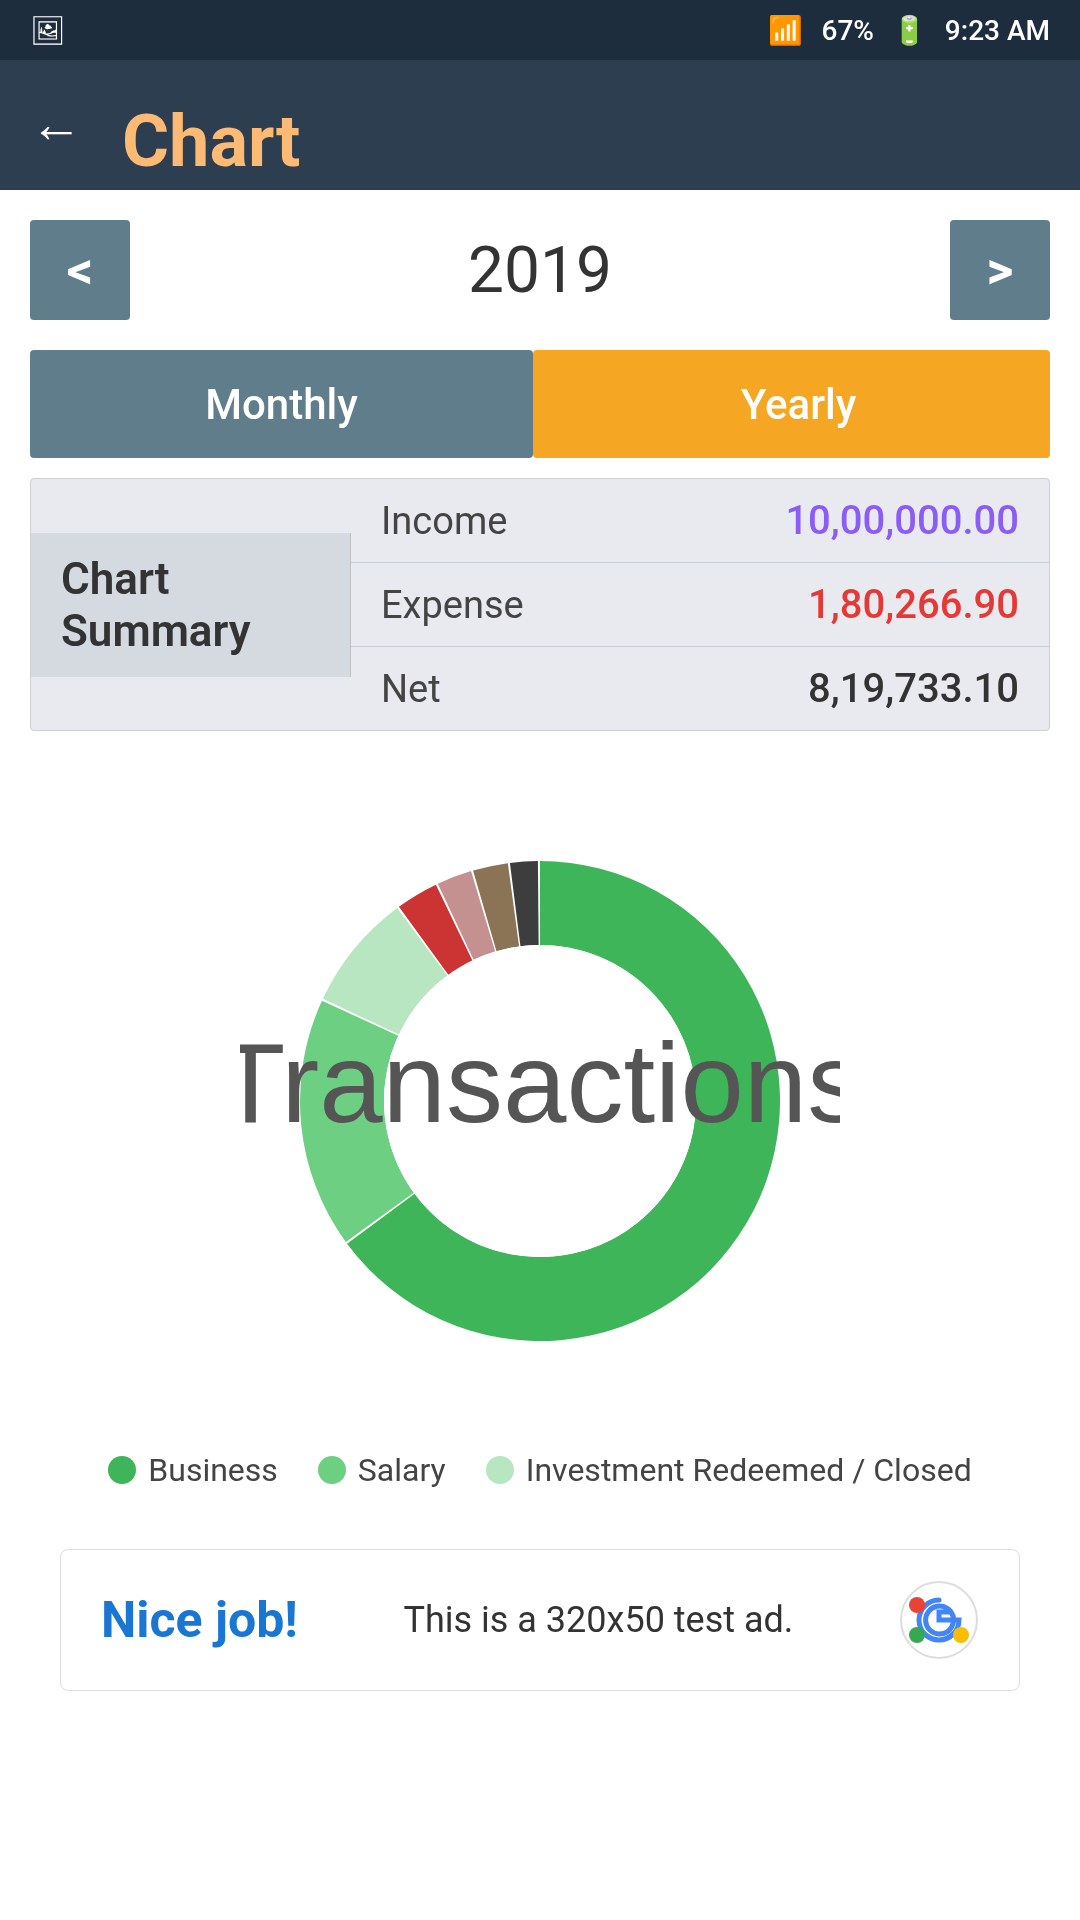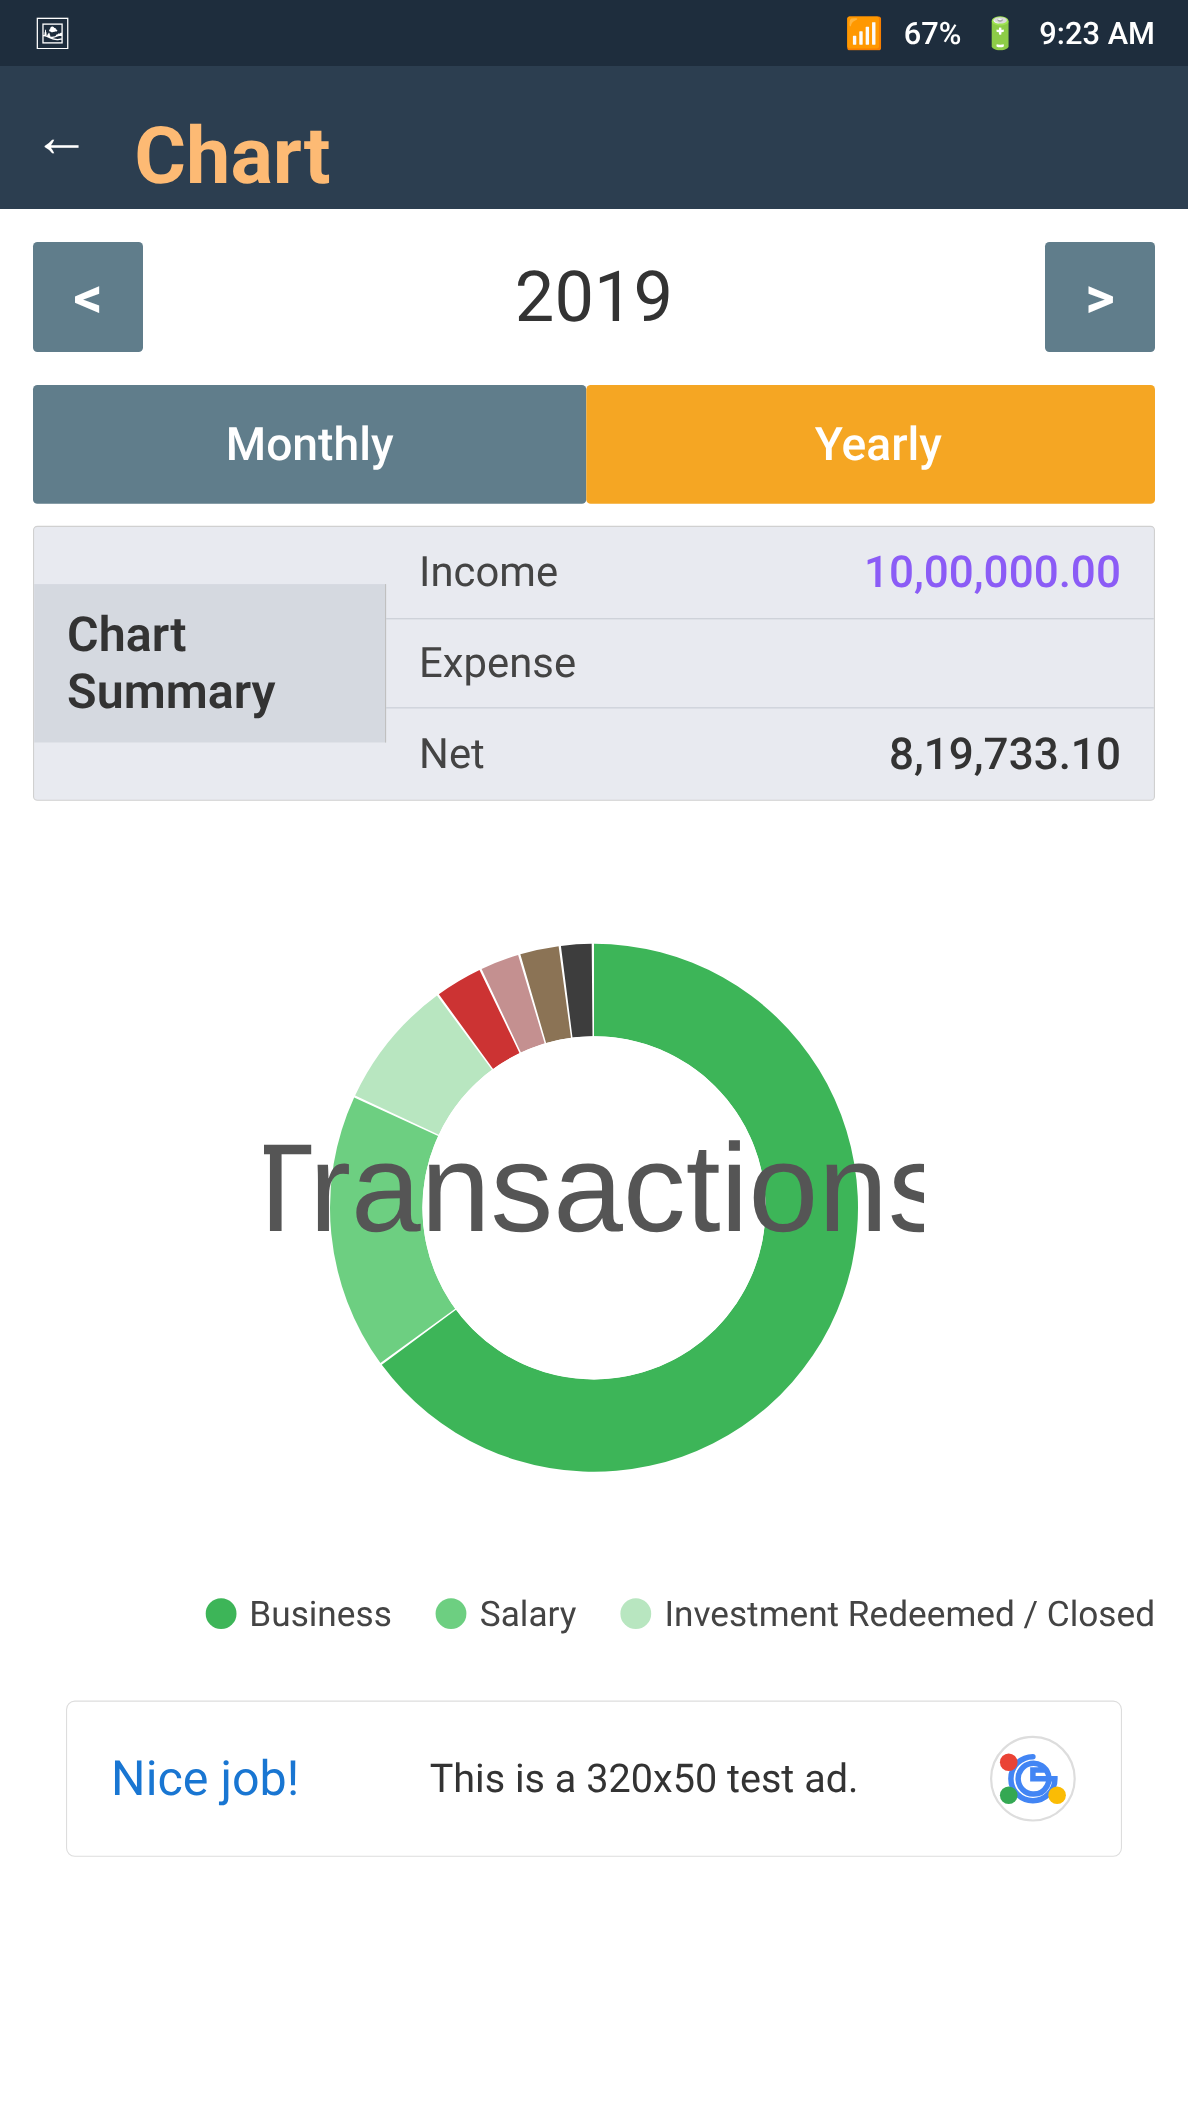--- a/index.html
+++ b/index.html
@@ -181,21 +181,21 @@
     }
     .donut-center-text {
       font-size: 38px;
       fill: #555;
       font-family: Arial, sans-serif;
     }
 
     
     .legend {
       display: flex;
-      justify-content: flex-end;
+      justify-content: center;
       align-items: center;
       gap: 40px;
       padding: 20px 30px 40px 30px;
       flex-wrap: wrap;
     }
     .legend-item {
       display: flex;
       align-items: center;
       gap: 12px;
     }
@@ -214,23 +214,23 @@
       margin: 20px 60px;
       border: 1px solid #ddd;
       border-radius: 8px;
       padding: 30px 40px;
       display: flex;
       align-items: center;
       justify-content: space-between;
       background: #fff;
     }
     .ad-nice {
-      font-size: 44px;
+      font-size: 50px;
       color: #1976d2;
-      font-weight: 400;
+      font-weight: 700;
     }
     .ad-text {
       font-size: 36px;
       color: #333;
     }
     .ad-logo {
       width: 80px;
       height: 80px;
     }
   </style>
@@ -274,20 +274,21 @@
     <div class="summary-label-col">
       <span class="summary-label">Chart Summary</span>
     </div>
     <div class="summary-data-col">
       <div class="summary-data-row">
         <span class="data-label">Income</span>
         <span class="data-value income-value">10,00,000.00</span>
       </div>
       <div class="summary-data-row">
         <span class="data-label">Expense</span>
+        <span class="data-value expense-value">1,80,266.90</span>
       </div>
       <div class="summary-data-row">
         <span class="data-label">Net</span>
         <span class="data-value net-value">8,19,733.10</span>
       </div>
     </div>
   </div>
 </div>
 
 <div class="chart-container">

